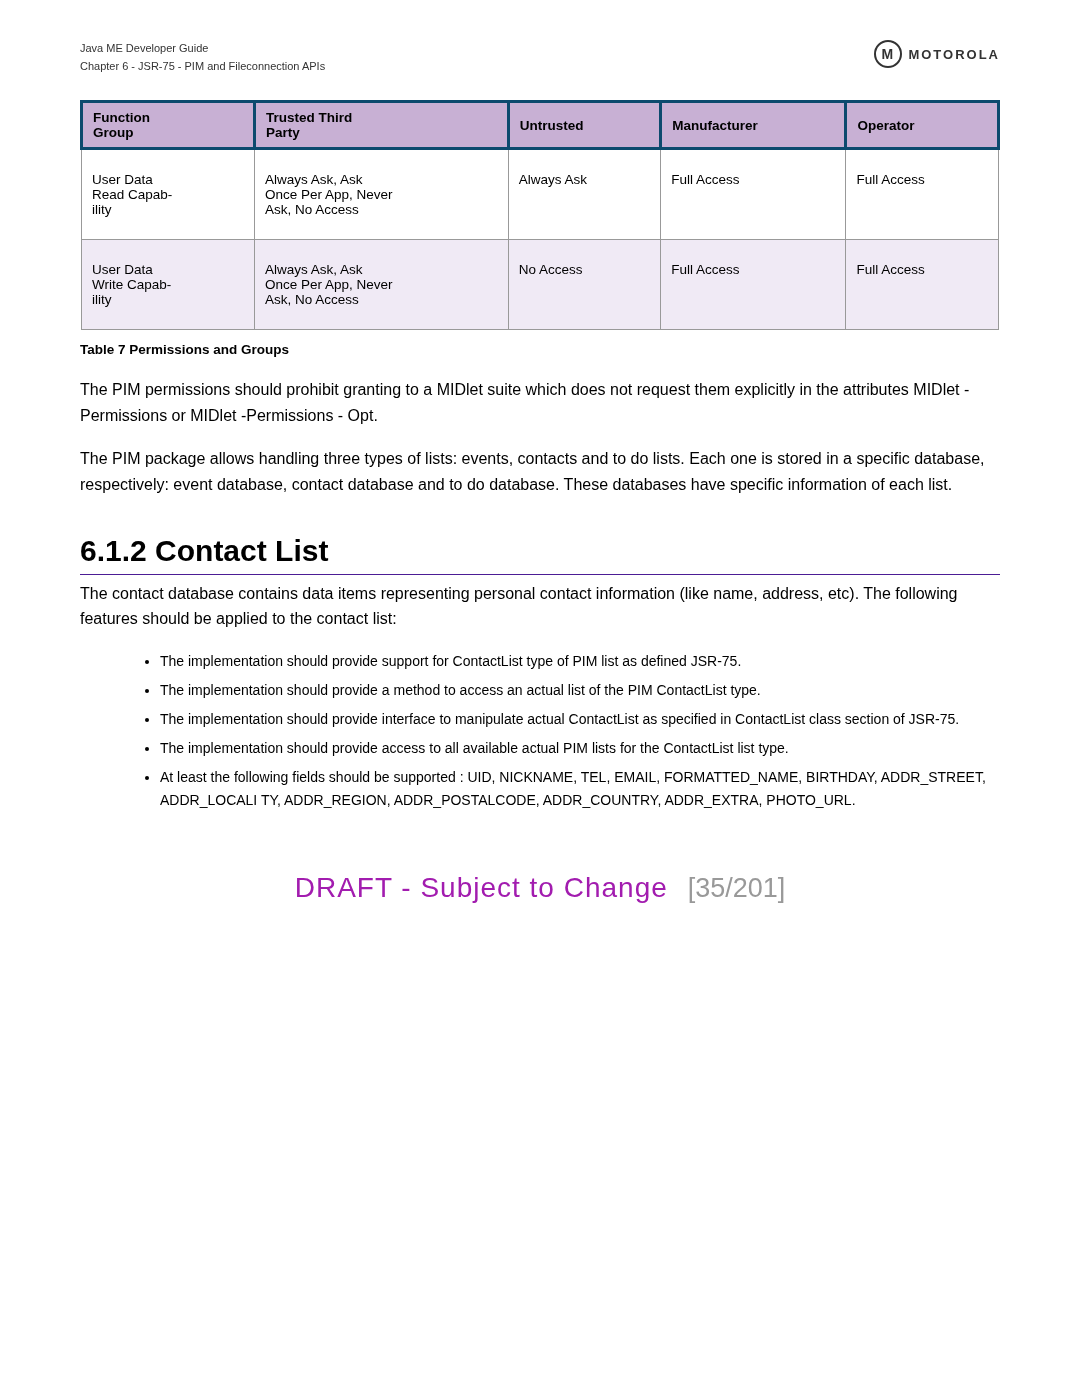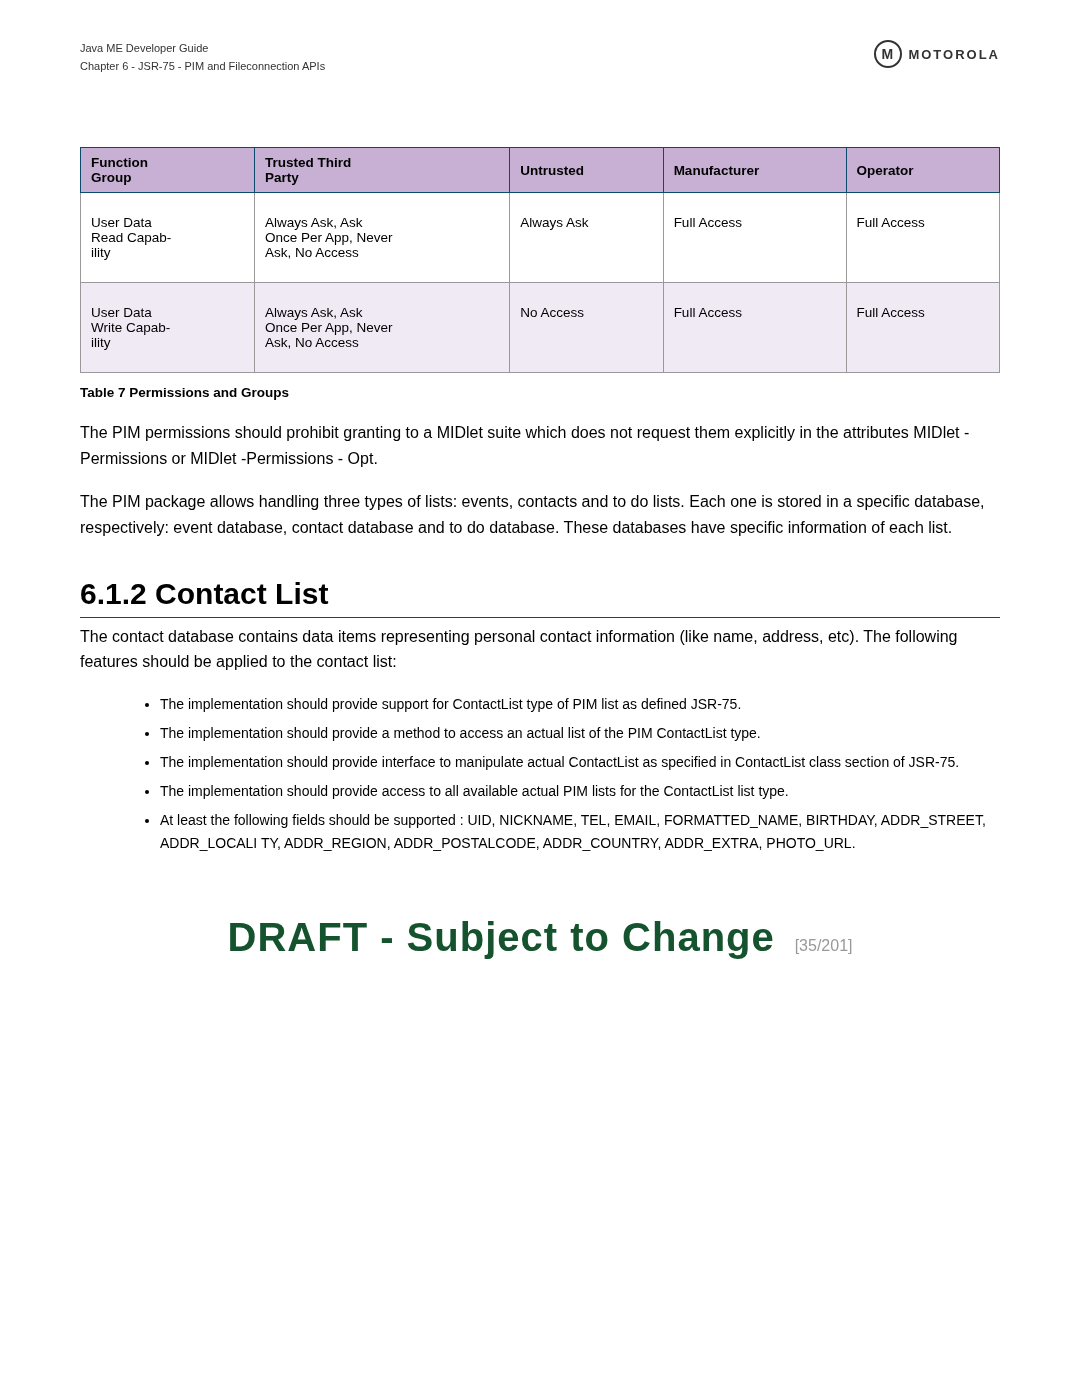--- a/index.html
+++ b/index.html
@@ -18,21 +18,21 @@
       min-height: 1397px;
       padding: 40px 80px 60px 80px;
       position: relative;
     }
 
     
     .header {
       display: flex;
       justify-content: space-between;
       align-items: flex-start;
-      margin-bottom: 72px;
+      margin-bottom: 25px;
     }
     .header-text {
       font-size: 11px;
       color: #333;
       line-height: 1.6;
     }
     .motorola-logo {
       display: flex;
       align-items: center;
       gap: 6px;
@@ -55,21 +55,21 @@
 
     
     .permissions-table {
       width: 100%;
       border-collapse: collapse;
       margin-bottom: 12px;
       font-size: 13.5px;
     }
     .permissions-table th {
       background-color: #c8b0d4;
-      border: 1px solid #0c4a6e;
+      border: 3px solid #0c4a6e;
       padding: 7px 10px;
       text-align: left;
       font-weight: bold;
       font-size: 13.5px;
     }
     .permissions-table td {
       border: 1px solid #999;
       padding: 22px 10px;
       vertical-align: top;
       font-size: 13.5px;
@@ -120,27 +120,27 @@
       margin-bottom: 6px;
     }
 
     
     .footer {
       text-align: center;
       margin-top: 50px;
       padding-top: 10px;
     }
     .footer-draft {
-      font-size: 40px;
-      color: #14532d;
-      font-weight: bold;
+      font-size: 28px;
+      color: #a21caf;
+      font-weight: normal;
       letter-spacing: 1px;
     }
     .footer-page {
-      font-size: 16px;
+      font-size: 27px;
       color: #999;
       margin-left: 16px;
     }
   </style>
 </head>
 <body>
 
 <div class="page">
 
   <div class="header">

